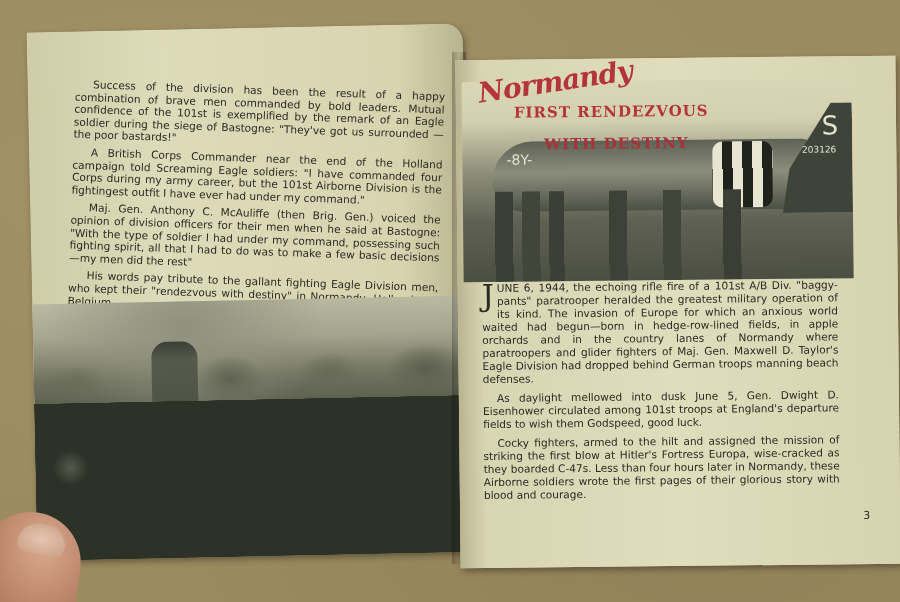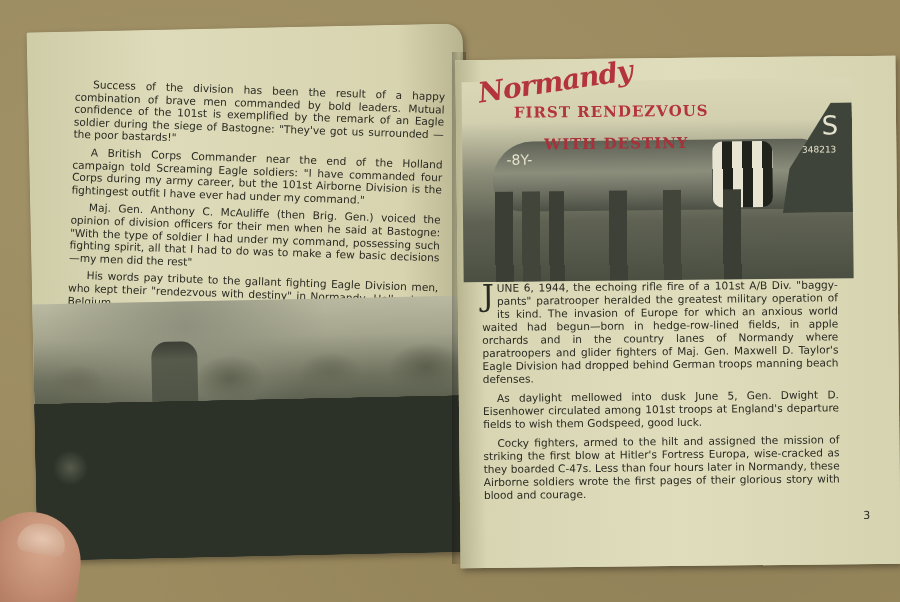--- a/index.html
+++ b/index.html
@@ -180,21 +180,21 @@
   </div>
 
   <div class="gutter"></div>
 
   <div class="page-right">
     <div class="photo-right">
       <div class="plane-body"></div>
       <div class="plane-stripes"></div>
       <div class="plane-tail"></div>
       <div class="tail-letter">S</div>
-      <div class="tail-number">348213</div>
+      <div class="tail-number">203126</div>
       <div class="plane-code">-8Y-</div>
       <div class="soldiers"></div>
     </div>
     <div class="title-script">Normandy</div>
     <div class="title-line1">FIRST RENDEZVOUS</div>
     <div class="title-line2">WITH DESTINY</div>
 
     <div class="text">
       <p class="first"><span class="dropcap">J</span><span>UNE 6, 1944, the echoing rifle fire of a 101st A/B Div. "baggy-pants" paratrooper heralded the greatest military operation of its kind. The invasion of Europe for which an anxious world waited had begun—born in hedge-row-lined fields, in apple orchards and in the country lanes of Normandy where paratroopers and glider fighters of Maj. Gen. Maxwell D. Taylor's Eagle Division had dropped behind German troops manning beach defenses.</span></p>
       <p>As daylight mellowed into dusk June 5, Gen. Dwight D. Eisenhower circulated among 101st troops at England's departure fields to wish them Godspeed, good luck.</p>

